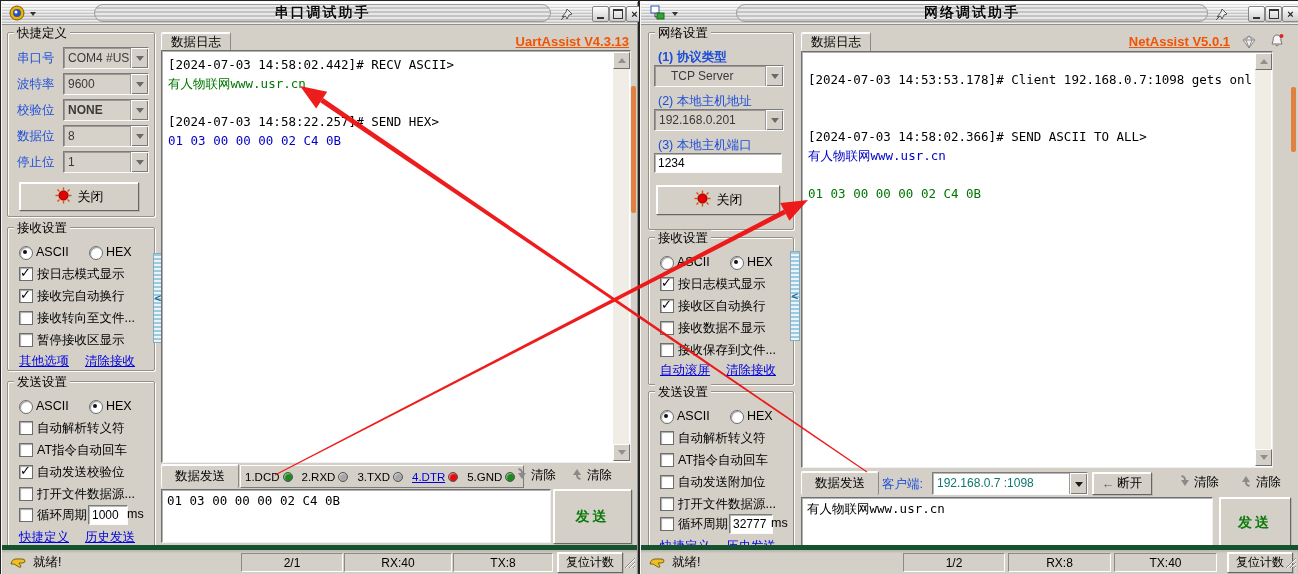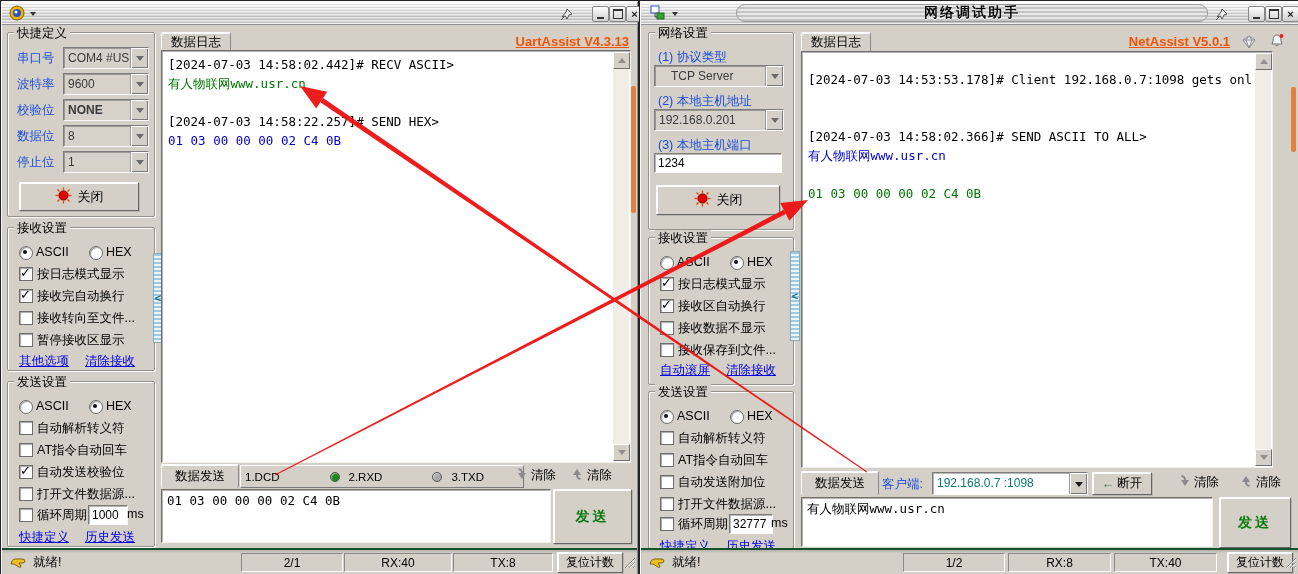--- a/index.html
+++ b/index.html
@@ -35,29 +35,29 @@
 .tab{position:absolute;background:#d4d0c8;border:1px solid #8a8a8a;border-bottom:none;border-top-color:#fdfdfd;border-left-color:#fdfdfd;border-radius:2px 2px 0 0;box-shadow:inset 0 1px 0 #fff;display:flex;align-items:center;justify-content:center;font-size:12.5px;color:#000;}
 .logbox{position:absolute;background:#fff;border:1px solid;border-color:#6f6f6f #f0f0f0 #f0f0f0 #6f6f6f;box-shadow:inset 1px 1px 0 rgba(0,0,0,.3);}
 .loglines{position:absolute;left:6px;top:4px;right:20px;bottom:4px;overflow:hidden;}
 .ll{font-family:"DejaVu Sans Mono","Liberation Mono",monospace;font-size:12.5px;line-height:19px;white-space:pre;color:#000;min-height:19px;}
 .ll.green{color:#007600;} .ll.blue{color:#0000c8;}
 .vscroll{position:absolute;top:1px;bottom:1px;right:1px;width:16px;background:#f0ede6;}
 .sbtn{position:absolute;left:0;width:15px;height:15px;background:#d4d0c8;border:1px solid;border-color:#fdfdfd #6f6f6f #6f6f6f #fdfdfd;display:flex;align-items:center;justify-content:center;}
 .tri-up{width:0;height:0;border:4px solid transparent;border-bottom:5px solid #8f8f8f;margin-bottom:4px;}
 .tri-down{width:0;height:0;border:4px solid transparent;border-top:5px solid #8f8f8f;margin-top:4px;}
 .pinbar{position:absolute;display:flex;align-items:center;background:#d4d0c8;border:1px solid;border-color:#fdfdfd #7a7a7a #7a7a7a #fdfdfd;padding:0 4px;font-size:11.5px;overflow:hidden;white-space:nowrap;}
-.pin{display:flex;align-items:center;margin-right:9px;gap:47px;}
+.pin{display:flex;align-items:center;margin-right:9px;}
 .pindot{width:8px;height:8px;border-radius:50%;margin-left:3px;border:1px solid #555;box-shadow:inset 1px 1px 1px rgba(255,255,255,.5);}
 .pindot.green{background:#1e8a1e;} .pindot.gray{background:#a8a8a8;} .pindot.red{background:#e80c0c;}
 .pinlink{color:#0000e0;text-decoration:underline;cursor:pointer;}
 .clearbtn{position:absolute;display:flex;align-items:center;gap:3px;font-size:12.5px;color:#000;height:21px;cursor:pointer;}
 .sendarea{position:absolute;background:#fff;border:1px solid;border-color:#6f6f6f #f0f0f0 #f0f0f0 #6f6f6f;box-shadow:inset 1px 1px 0 rgba(0,0,0,.3);font-size:12.5px;padding:3px 5px;resize:none;overflow:hidden;outline:none;}
 .mono{font-family:"DejaVu Sans Mono","Liberation Mono",monospace;}
 .sendbtn{font-weight:bold;color:#0c7a0c;font-size:14px;letter-spacing:3px;}
-.statusbar{position:absolute;left:1px;right:1px;bottom:1px;height:24px;background:#d4d0c8;border-top:2px solid #14532d;box-shadow:inset 0 2px 2px rgba(0,0,0,.12);}
+.statusbar{position:absolute;left:1px;right:1px;bottom:1px;height:24px;background:#d4d0c8;border-top:5px solid #14532d;box-shadow:inset 0 2px 2px rgba(0,0,0,.12);}
 .scell{position:absolute;top:3px;height:17px;border:1px solid;border-color:#8a8a8a #fdfdfd #fdfdfd #8a8a8a;font-size:12px;display:flex;align-items:center;justify-content:center;color:#000;}
 .ready{position:absolute;top:4px;font-size:12.5px;color:#000;display:flex;align-items:center;gap:6px;}
 .chevstrip{position:absolute;width:8px;background:repeating-linear-gradient(180deg,#9fc9de 0 2px,#eaf5fb 2px 4px);border:1px solid #88aabb;display:flex;align-items:center;justify-content:center;color:#16688a;font-weight:bold;font-size:11px;cursor:pointer;}
 .edgestrip{position:absolute;background:#e0813f;border-radius:2px;z-index:40;}
 .arrowlayer{position:absolute;inset:0;pointer-events:none;z-index:60;}
 .grip{position:absolute;right:2px;bottom:2px;}
 </style>
 </head>
 <body>
 
@@ -66,20 +66,23 @@
   <div class="win" style="left:0;top:0;width:637px;height:574px;">
     <div class="tbar">
       <span class="a" style="left:7px;top:3px;">
         <svg width="16" height="16">
             <circle cx="8" cy="8" r="7" fill="#f0b400" stroke="#7a5a00"></circle>
             <circle cx="8" cy="8" r="4" fill="#2a52be"></circle>
             <circle cx="7" cy="7" r="1.5" fill="#fff"></circle>
           </svg>
       </span>
       <span class="menucaret a" style="left:28px;top:10px;"></span>
+      <div class="tcenter" style="left:92px;right:86px;">
+        <span class="ttitle">串口调试助手</span>
+      </div>
       <span class="a" style="left:558px;top:5px;">
         <svg width="13" height="13">
             <path d="M7 1 L12 6 L9 7 L7 11 L5.5 8 L2 9 L6 4 Z" fill="#ececec" stroke="#555"></path>
             <line x1="5" y1="8" x2="1" y2="12" stroke="#555"></line>
           </svg>
       </span>
       <span class="tbtn" style="left:590px;">
           <span class="minbar"></span>
         </span>
       <span class="tbtn" style="left:607px;">
@@ -302,21 +305,21 @@
         </span>
       <span class="tbtn" style="left:624px;">
           <span class="maxbox"></span>
         </span>
       <span class="tbtn" style="left:641px;">×</span>
     </div>
 
     <div class="grp" style="left:8px;top:31px;width:144px;height:196px;">
       <span class="legend">网络设置</span>
     </div>
-    <span class="fldlbl" style="left:18px;top:48px;">(1) 协议类型</span>
+    <span class="fldlbl" style="left:18px;top:48px;font-weight:bold;">(1) 协议类型</span>
     <div class="combo" style="left:14px;top:64px;width:128px;">
       <span class="ctext" style="padding-left:16px;">TCP Server</span>
         <span class="cbtn">
           <span class="dtri"></span>
         </span>
     </div>
     <span class="fldlbl" style="left:18px;top:92px;">(2) 本地主机地址</span>
     <div class="combo" style="left:14px;top:108px;width:128px;">
       <span class="ctext">192.168.0.201</span>
         <span class="cbtn">

